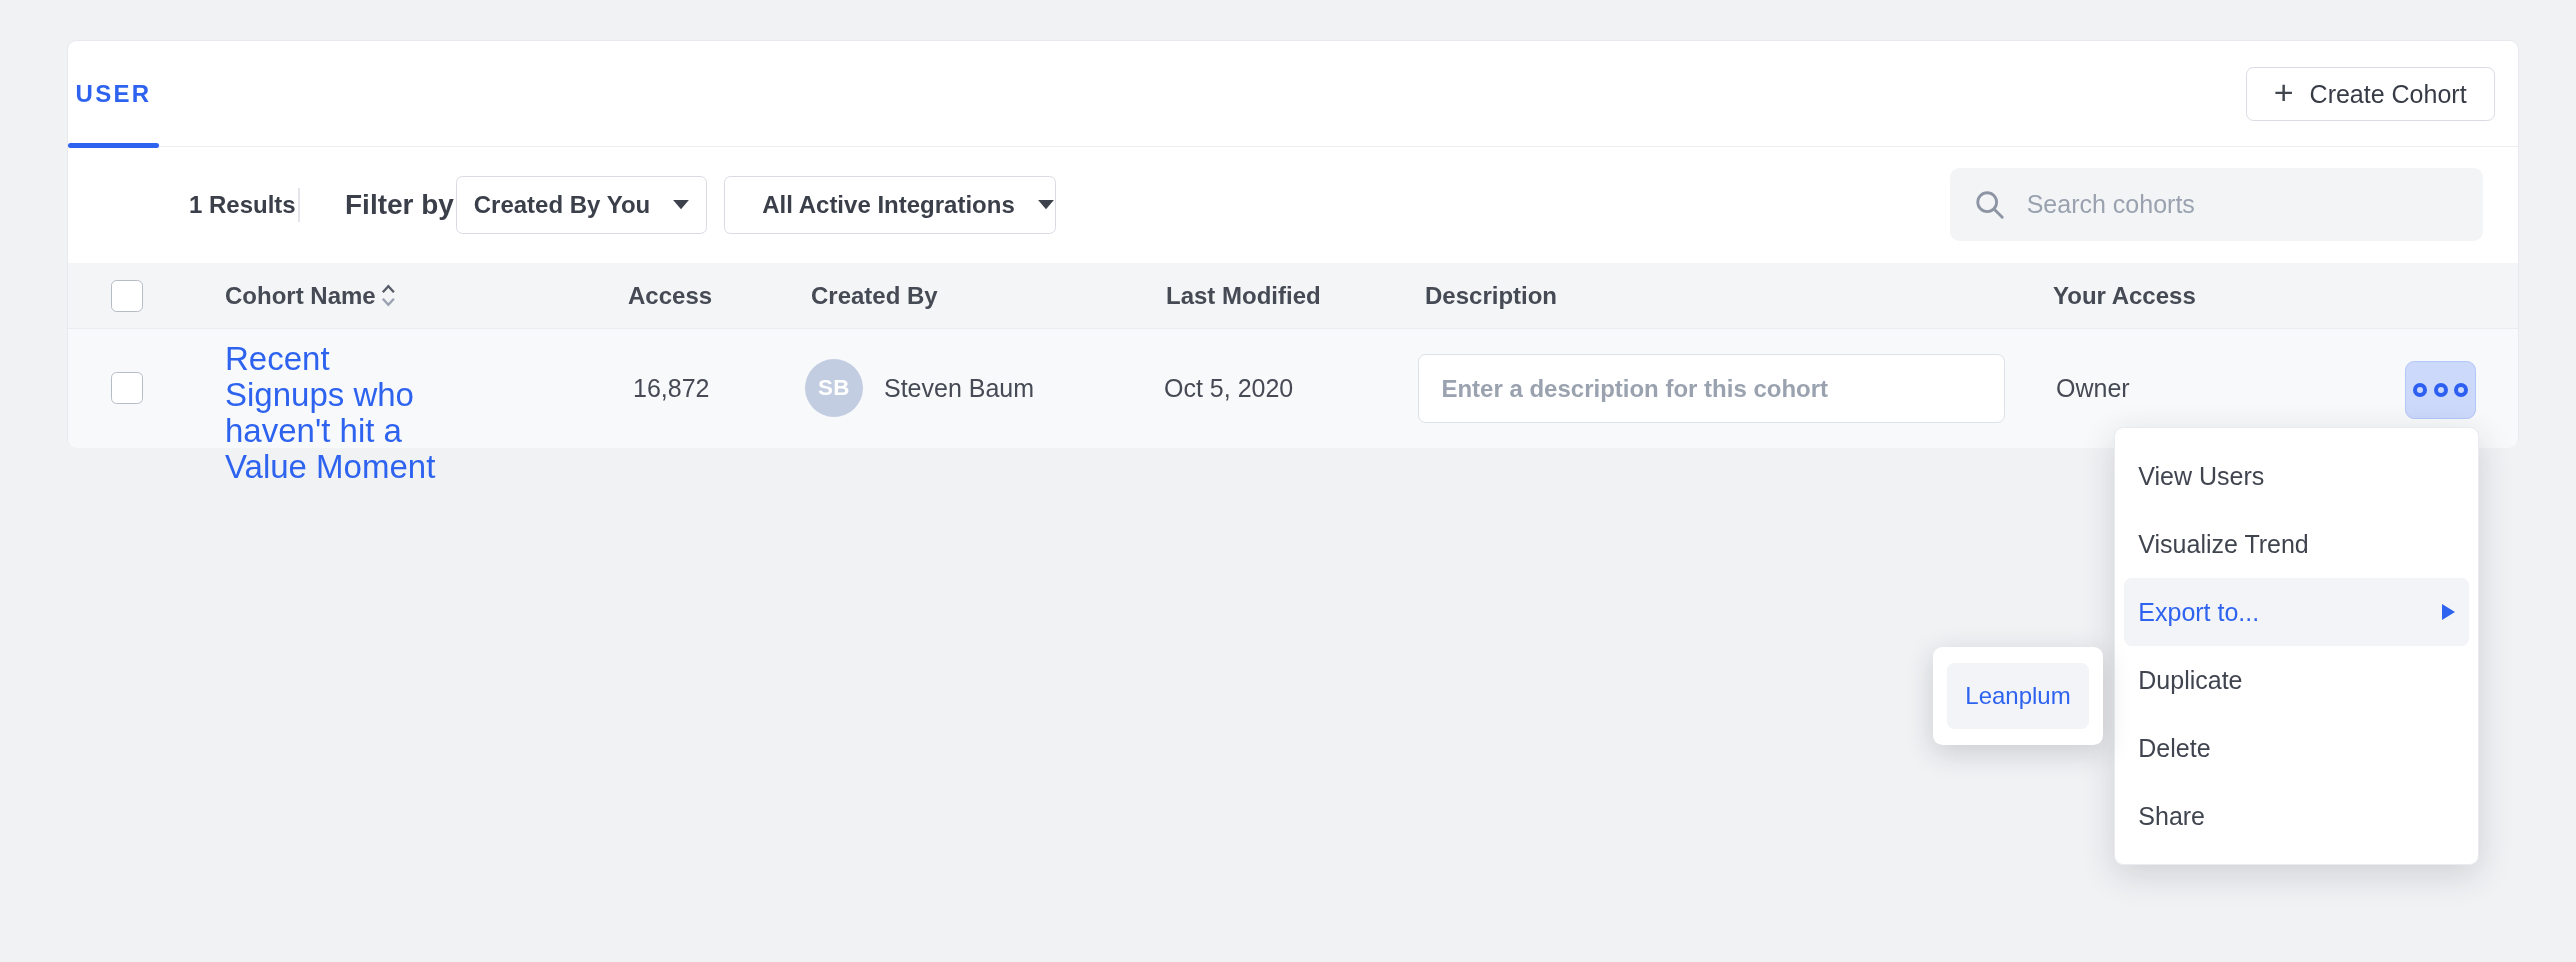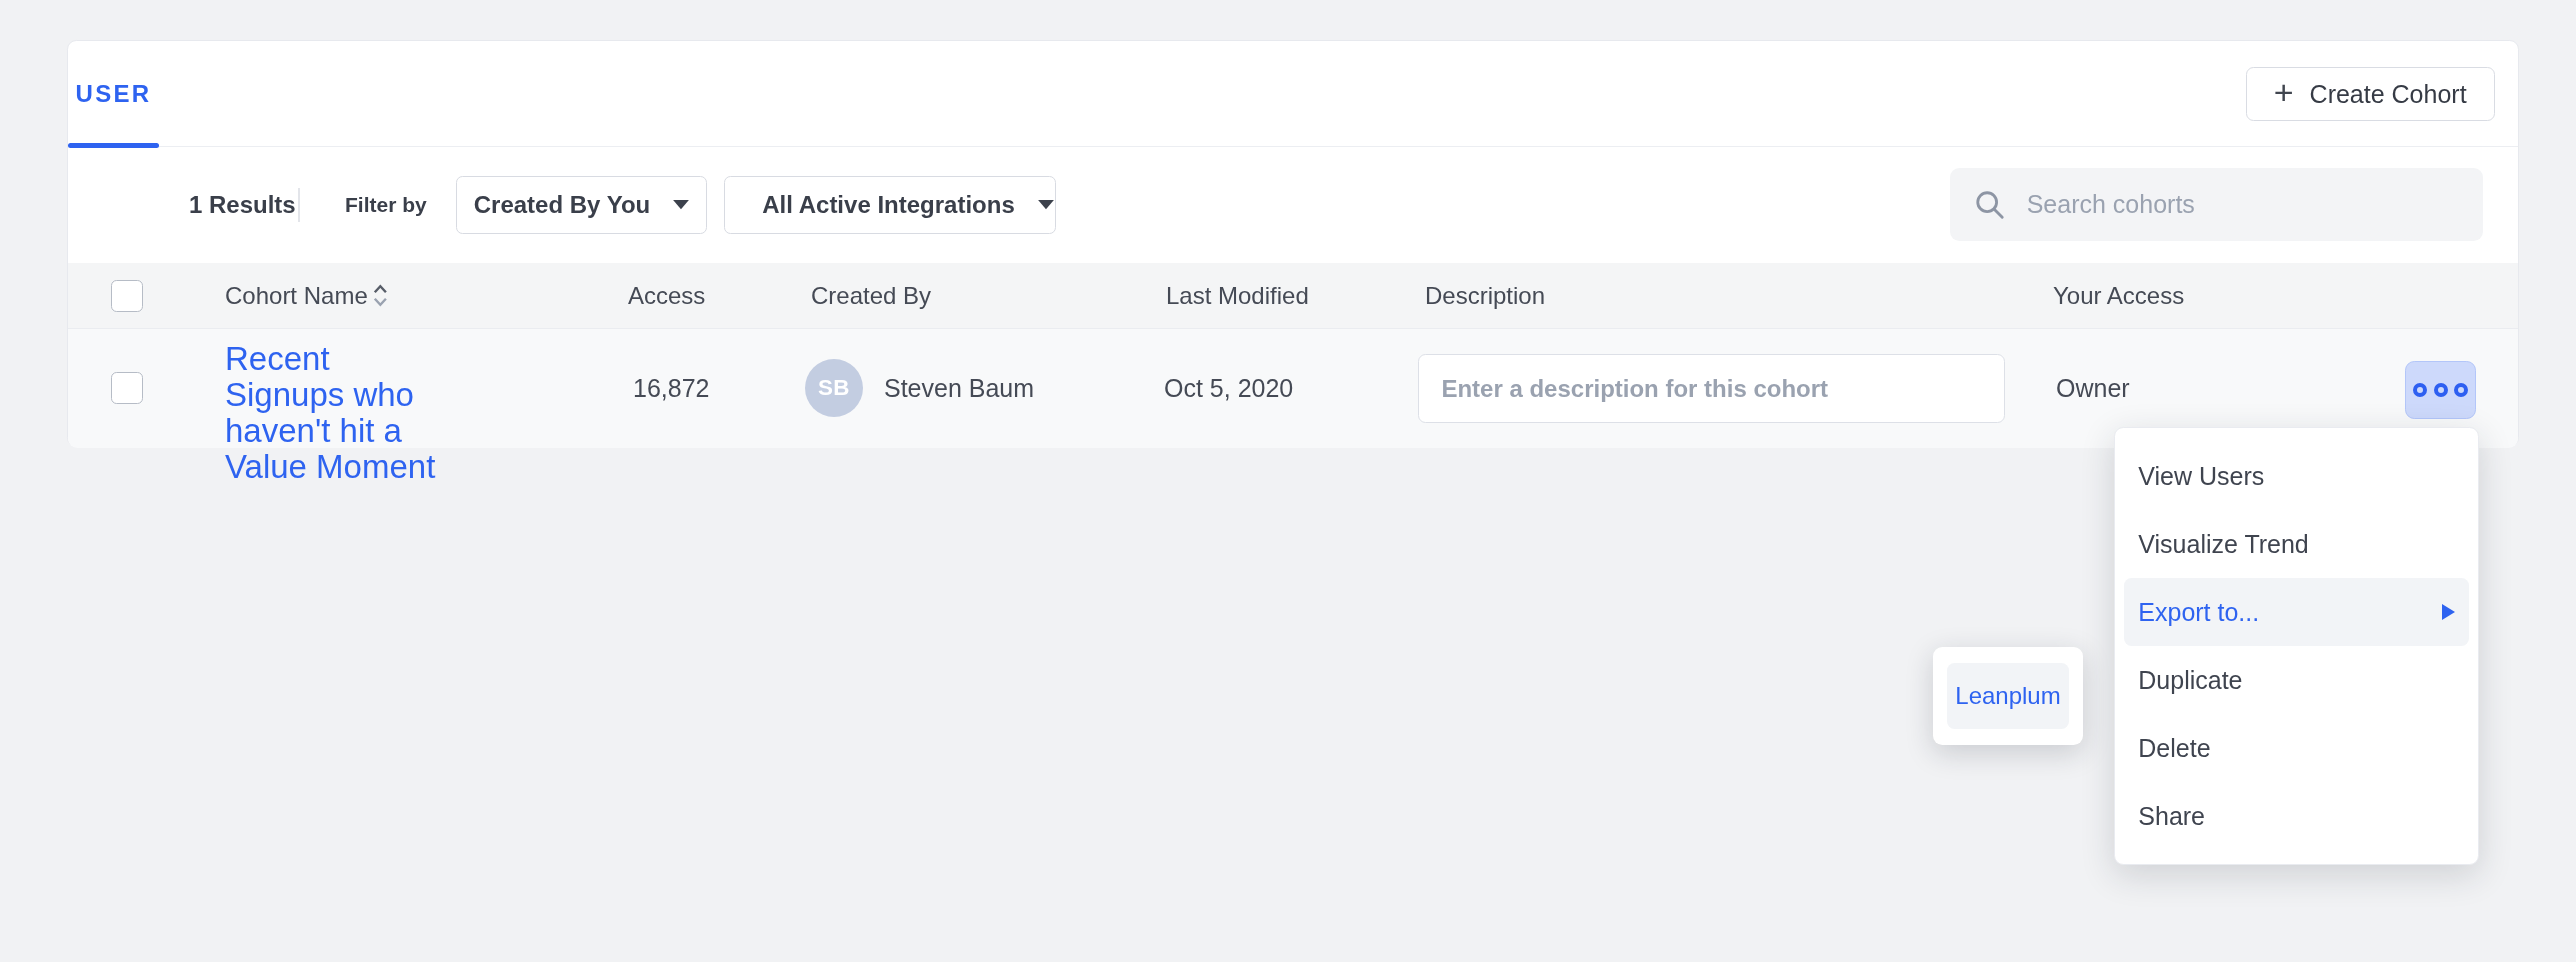--- a/index.html
+++ b/index.html
@@ -28,42 +28,42 @@
     background:#fff;border:0.9px solid #d9dce3;border-radius:7.5px;
     display:flex;align-items:center;gap:16px;box-sizing:border-box;
     font-size:25px;font-weight:500;color:#363b45;cursor:pointer;
   }
   .plus-icon{font-size:34px;font-weight:400;color:#41464f;line-height:1;margin-top:-3.7px;}
   
   .filterbar{position:absolute;top:105px;left:0;right:0;height:117px;}
   .fb-item{position:absolute;top:0;height:100%;display:flex;align-items:center;margin-left:16px;}
   .results{left:105px;font-size:24px;font-weight:600;color:#3a3f4a;}
   .v-divider{position:absolute;left:230px;top:42px;height:34px;width:1.9px;background:#e3e5ea;}
-  .filterby{left:261px;font-size:21px;font-weight:600;color:#3a3f4a;}
+  .filterby{left:261px;font-size:28px;font-weight:600;color:#3a3f4a;}
   .dd-btn{
     position:absolute;top:30px;height:58px;box-sizing:border-box;
     background:#fff;border:0.9px solid #d8dbe2;border-radius:6.5px;
     display:flex;align-items:center;justify-content:center;gap:23px;
     font-size:24px;font-weight:600;color:#3a3f4a;cursor:pointer;
   }
   .dd1{left:388px;width:251px;}
   .dd2{left:656px;width:332px;padding-left:36px;}
   .search-box{
     position:absolute;left:1882px;top:22.4px;width:533px;height:73px;box-sizing:border-box;
     background:#f3f4f6;border-radius:9.3px;display:flex;align-items:center;gap:18.7px;padding:0 24px;
   }
   .search-box input{
     flex:1;border:none;outline:none;background:transparent;
     font-family:"Liberation Sans", sans-serif;font-size:25px;color:#3f444f;
   }
   .search-box input::placeholder{color:#9aa2b0;}
   
   .thead{position:absolute;top:222px;left:0;right:0;height:65px;background:#f4f5f6;}
   .th{position:absolute;top:0;height:100%;display:flex;align-items:center;gap:3px;
-      font-size:24px;font-weight:400;color:#454a55;}
+      font-size:24px;font-weight:700;color:#454a55;}
   .checkbox{
     position:absolute;left:43px;width:32px;height:32px;box-sizing:border-box;
     background:#fff;border:1.9px solid #b6bcc6;border-radius:5.6px;cursor:pointer;
   }
   .trow{
     position:absolute;top:287px;left:0;right:0;height:119px;
     background:#f8f9fa;border-top:0.9px solid #eaecf0;border-radius:0 0 9.3px 9.3px;
   }
   .td{position:absolute;top:0;height:100%;display:flex;align-items:center;
       font-size:25px;color:#454a55;}
@@ -98,21 +98,21 @@
     height:68px;margin:0 9.3px;padding:0 14px;border-radius:7.5px;
     display:flex;align-items:center;font-size:25px;color:#3f444f;cursor:pointer;
   }
   .menu-item.active{background:#f2f4f7;color:#2e63f0;justify-content:space-between;}
   .arrow-right{
     width:0;height:0;border-top:8.4px solid transparent;border-bottom:8.4px solid transparent;
     border-left:13px solid #2e63f0;
   }
   
   .submenu{
-    position:absolute;left:1933px;top:647px;width:150px;height:98px;box-sizing:border-box;
+    position:absolute;left:1933px;top:647px;width:170px;height:98px;box-sizing:border-box;
     background:#fff;border-radius:9.3px;box-shadow:0 7.5px 28px rgba(30,35,50,0.18);
     padding:16px 14px;z-index:6;text-align:center;
   }
   .submenu-item{
     width:100%;height:100%;background:#f2f4f7;border-radius:7.5px;
     display:flex;align-items:center;justify-content:center;
     font-size:24px;color:#2e63f0;cursor:pointer;
   }
   svg{display:block;}
 </style>

